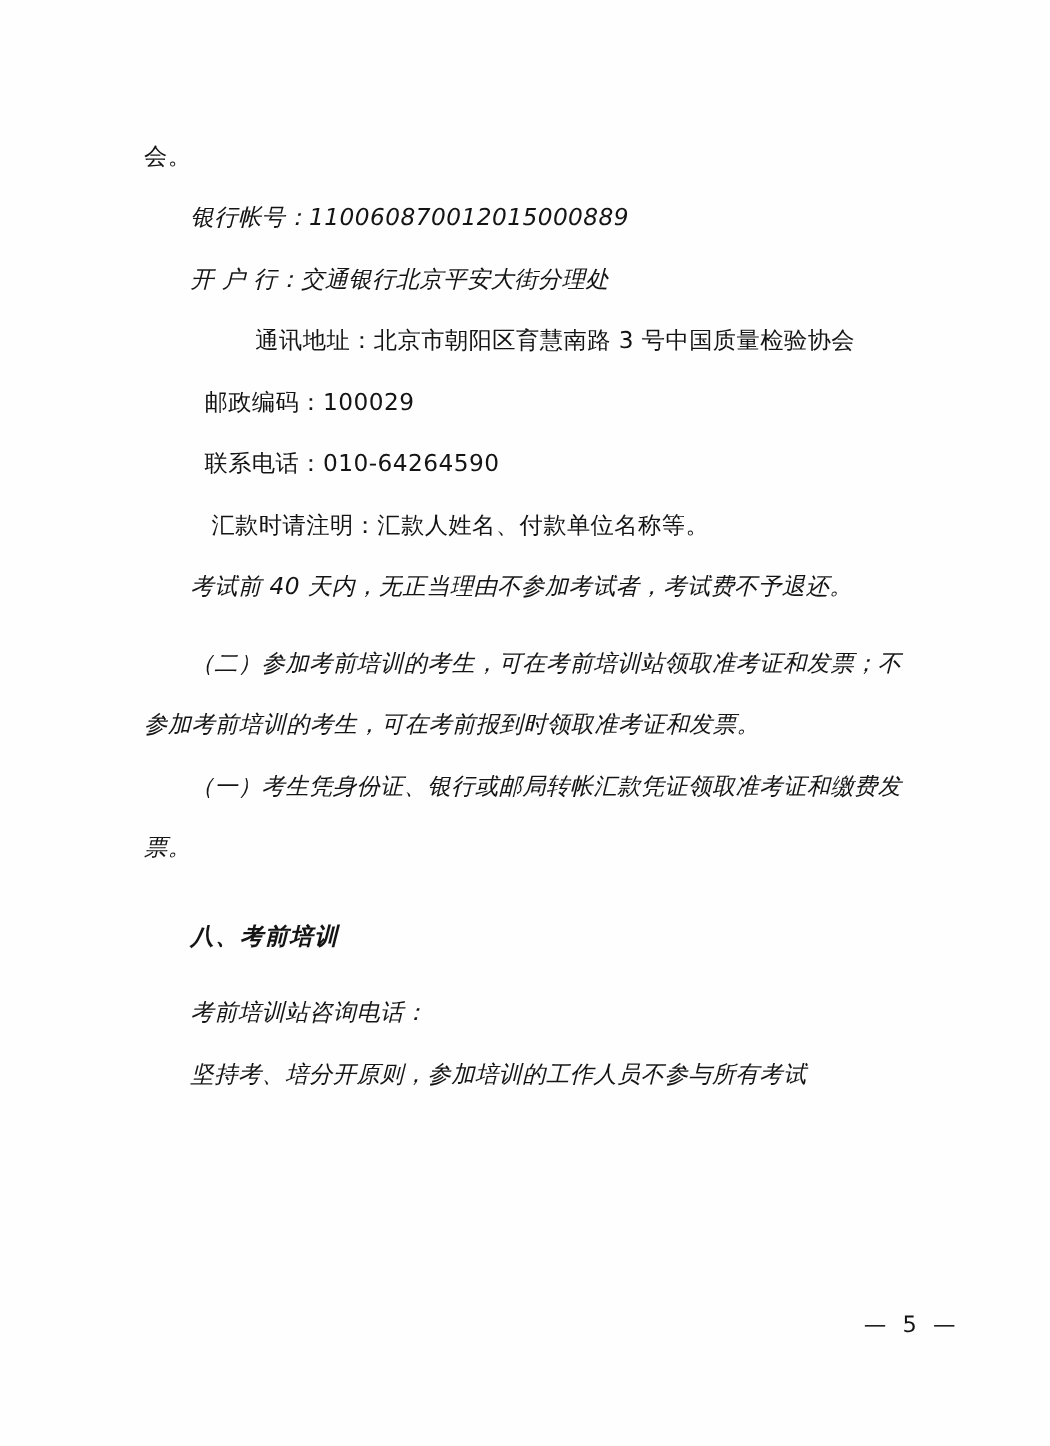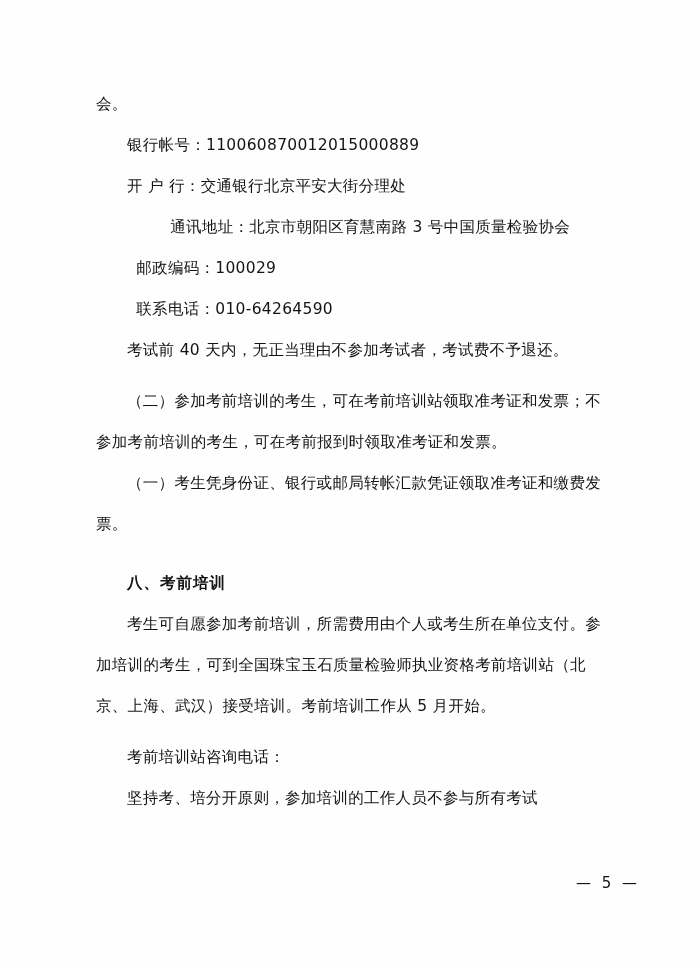--- a/index.html
+++ b/index.html
@@ -26,21 +26,21 @@
     font-size: 15.5px;
     line-height: 41px;
     letter-spacing: 0.3px;
     color: #141414;
   }
   .p {
     margin: 0;
     white-space: pre-wrap;
   }
   .indent-0 { text-indent: 0; }
-  .indent-1 { text-indent: 2em; }
+  .indent-1 { text-indent: 2em; font-style: italic; }
   .bold {
     font-weight: bold;
     letter-spacing: 1px;
   }
   .mono-ish {
     font-family: "DejaVu Sans", "Liberation Sans", sans-serif;
   }
   .page-number {
     position: absolute;
     right: 60px;
@@ -63,35 +63,35 @@
     <p class="p indent-1">银行帐号：110060870012015000889</p>
 
     <p class="p indent-1">开 户 行：交通银行北京平安大街分理处</p>
 
     <p class="p" style="text-indent:2.6em;text-align:center;">通讯地址：北京市朝阳区育慧南路 3 号中国质量检验协会</p>
 
     <p class="p" style="text-indent:2.6em;">邮政编码：100029</p>
 
     <p class="p" style="text-indent:2.6em;">联系电话：010-64264590</p>
 
+    <p class="p" style="text-indent:2.9em;">汇款时请注明：汇款人姓名、付款单位名称等。</p>
 
     <p class="p indent-1">考试前 40 天内，无正当理由不参加考试者，考试费不予退还。</p>
 
     <div class="spacer-sm"></div>
 
 
     <p class="p indent-1">（二）参加考前培训的考生，可在考前培训站领取准考证和发票；不参加考前培训的考生，可在考前报到时领取准考证和发票。</p>
 
     <p class="p indent-1">（一）考生凭身份证、银行或邮局转帐汇款凭证领取准考证和缴费发票。</p>
 
     <div class="spacer-md"></div>
 
     <p class="p indent-1 bold">八、考前培训</p>
 
-    <p class="p indent-1">考生可自愿参加考前培训，所需费用由个人或考生所在单位支付。参加培训的考生，可到全国珠宝玉石质量检验师执业资格考前培训站（北京、上海、武汉）接受培训。考前培训工作从 5 月开始。</p>
 
     <div class="spacer-sm"></div>
 
     <p class="p indent-1">考前培训站咨询电话：</p>
 
 
     <p class="p indent-1">坚持考、培分开原则，参加培训的工作人员不参与所有考试</p>
 
   </div>
 

